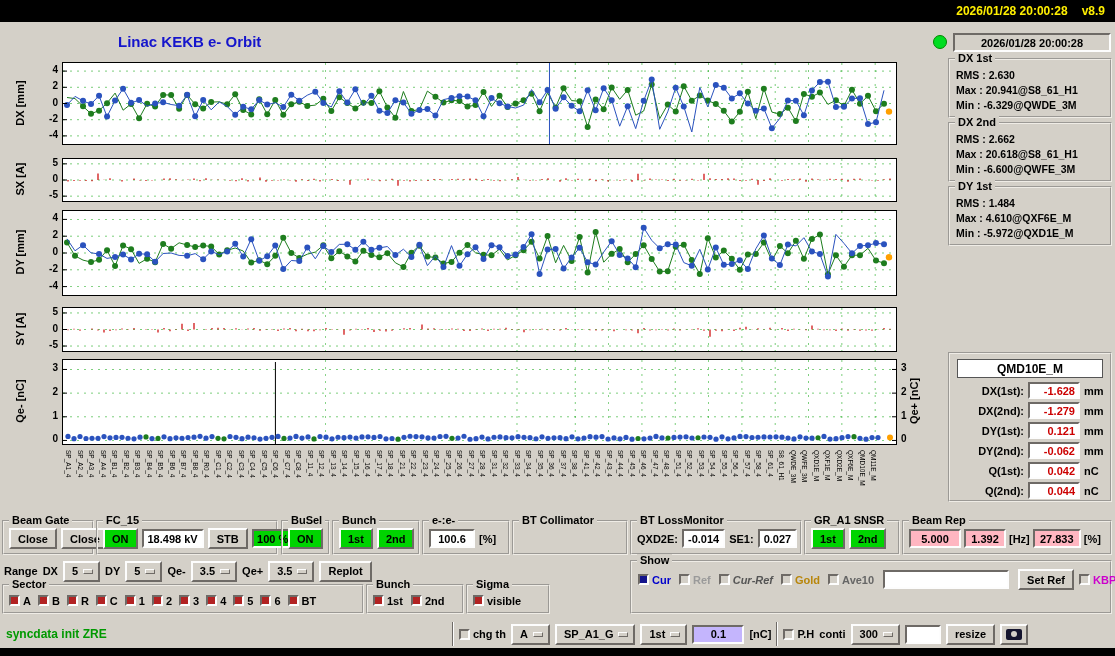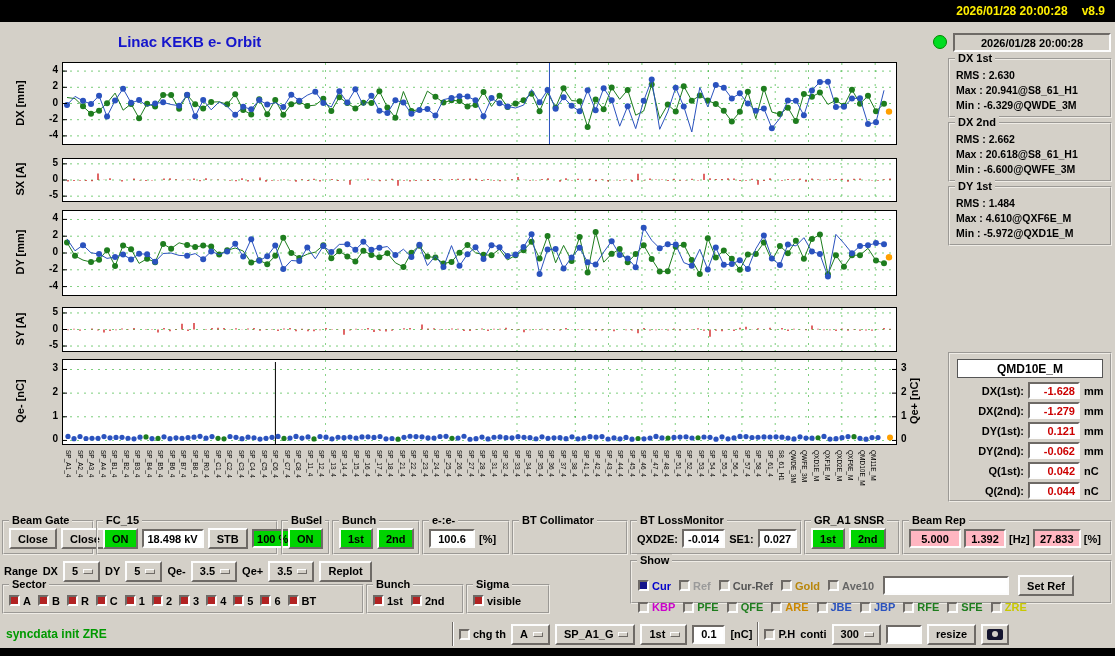--- a/index.html
+++ b/index.html
@@ -55,21 +55,21 @@
   .mlabel{flex:1;text-align:right;font-size:11px;font-weight:bold;white-space:nowrap}
   .mfield{width:52px;height:17px;background:#fff;display:flex;align-items:center;justify-content:flex-end;padding:0 3px;
        border-top:2px solid #6e6a66;border-left:2px solid #6e6a66;border-bottom:2px solid #fdfdfd;border-right:2px solid #fdfdfd;
        color:#cc0000;font-size:11px;font-weight:bold}
   .munit{width:22px;font-size:11px;font-weight:bold}
   .rowflex{position:absolute;display:flex;align-items:center;gap:5px}
   .msg{position:absolute;left:6px;top:627px;color:#009900;font-size:12px;font-weight:bold}
   .vsep{width:2px;height:24px;border-left:1px solid #6e6a66;border-right:1px solid #fdfdfd;flex:none}
   .cam{width:16px;height:11px;background:#14142e;border-radius:2px;display:inline-block;position:relative}
   .cam:before{content:'';position:absolute;left:5px;top:2.5px;width:6px;height:6px;border-radius:50%;background:#d4d0c8}
-  .showrows{display:flex;flex-direction:column;gap:5px;padding:13px 6px 3px 6px}
+  .showrows{display:flex;flex-direction:row;gap:5px;padding:7px 6px 3px 6px}
   .showrow{display:flex;align-items:center;gap:9px}
 </style>
 </head>
 <body>
 <div id="app">
 
 <div class="topbar">
   <span>2026/01/28 20:00:28</span>
   <span>v8.9</span>
 </div>
@@ -373,36 +373,36 @@
 <div class="group" style="left:466px;top:584px;width:84px;height:30px">
   <span class="gtitle">Sigma</span>
   <div class="gbody" id="sigma-items" style="gap:6px;padding-top:6px">
         <span class="citem">
           <span class="cb on-red"></span>
           <span class="lbl">visible</span>
         </span>
       </div>
 </div>
 
-<div class="group" style="left:630px;top:560px;width:482px;height:44px">
+<div class="group" style="left:630px;top:560px;width:482px;height:54px">
   <span class="gtitle">Show</span>
   <div class="showrows">
     <div class="showrow">
       <span id="show-row1" class="showrow" style="gap:8px">
             <span class="citem">
               <span class="cb on-blue"></span>
               <span class="lbl" style="color: rgb(0, 0, 204);">Cur</span>
             </span>
             <span class="citem">
               <span class="cb"></span>
               <span class="lbl" style="color: rgb(154, 154, 154);">Ref</span>
             </span>
             <span class="citem">
               <span class="cb"></span>
-              <span class="lbl" style="color: rgb(85, 85, 85);">Cur-Ref</span>
+              <span class="lbl" style="color: rgb(85, 85, 85); font-style: italic;">Cur-Ref</span>
             </span>
             <span class="citem">
               <span class="cb"></span>
               <span class="lbl" style="color: rgb(184, 134, 11);">Gold</span>
             </span>
             <span class="citem">
               <span class="cb"></span>
               <span class="lbl" style="color: rgb(102, 102, 102);">Ave10</span>
             </span>
           </span>
@@ -462,21 +462,21 @@
     <span class="combo-ind"></span>
   </span>
   <span class="combo">
     <span>SP_A1_G</span>
     <span class="combo-ind"></span>
   </span>
   <span class="combo">
     <span>1st</span>
     <span class="combo-ind"></span>
   </span>
-  <span class="gfield" style="width:33px;background:#ffffff">0.1</span>
+  <span class="gfield" style="width:52px;background:#c4b5fd">0.1</span>
   <span class="lbl">[nC]</span>
   <span class="vsep"></span>
   <span class="citem">
     <span class="cb"></span>
     <span class="lbl">P.H</span>
   </span>
   <span class="lbl">conti</span>
   <span class="combo">
     <span>300</span>
     <span class="combo-ind"></span>

